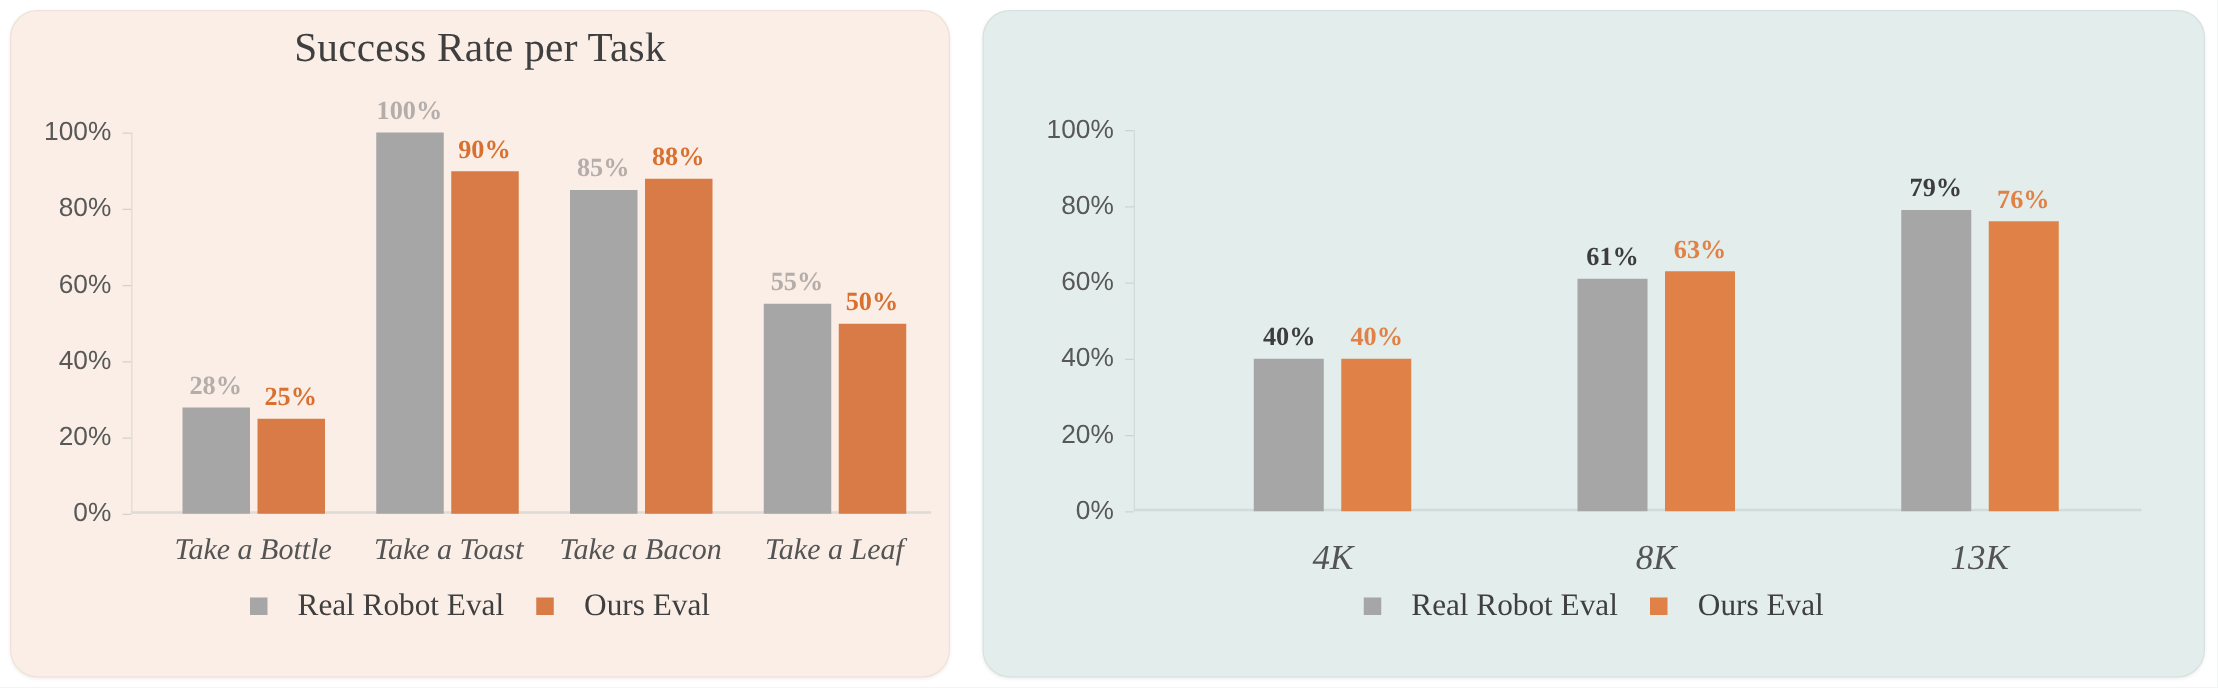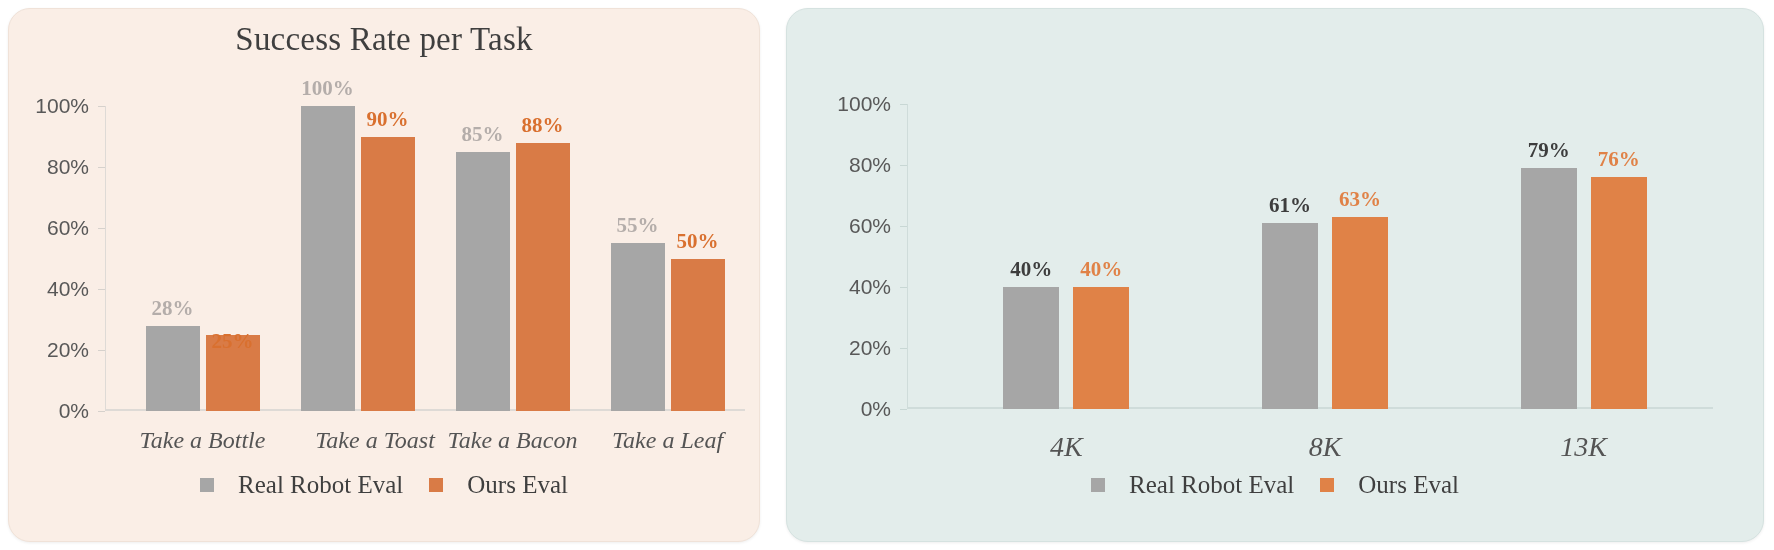--- a/index.html
+++ b/index.html
@@ -150,27 +150,27 @@
         <div class="ytick-label" style="top: 122px;">60%</div>
         <div class="tick" style="top: 183px;"></div>
         <div class="ytick-label" style="top: 183px;">40%</div>
         <div class="tick" style="top: 244px;"></div>
         <div class="ytick-label" style="top: 244px;">20%</div>
         <div class="tick" style="top: 305px;"></div>
         <div class="ytick-label" style="top: 305px;">0%</div>
         <div class="bar gray" style="left: 40.5px; width: 54px; height: 85.4px;"></div>
         <div class="bar-label gray" style="left: 67.5px; top: 189.6px;">28%</div>
         <div class="bar orange" style="left: 100.5px; width: 54px; height: 76.25px;"></div>
-        <div class="bar-label orange" style="left: 127.5px; top: 198.75px; margin-top: 24px;">25%</div>
+        <div class="bar-label orange" style="left: 127.5px; top: 198.75px;">25%</div>
         <div class="cat-label" style="left: 97.5px; top: 321px;">Take a Bottle</div>
         <div class="bar gray" style="left: 195.5px; width: 54px; height: 305px;"></div>
         <div class="bar-label gray" style="left: 222.5px; top: -30px;">100%</div>
         <div class="bar orange" style="left: 255.5px; width: 54px; height: 274.5px;"></div>
         <div class="bar-label orange" style="left: 282.5px; top: 0.5px;">90%</div>
-        <div class="cat-label" style="left: 270px; top: 321px;">Take a Toast</div>
+        <div class="cat-label" style="left: 254px; top: 321px;">Take a Toast</div>
         <div class="bar gray" style="left: 350.5px; width: 54px; height: 259.25px;"></div>
         <div class="bar-label gray" style="left: 377.5px; top: 15.75px;">85%</div>
         <div class="bar orange" style="left: 410.5px; width: 54px; height: 268.4px;"></div>
         <div class="bar-label orange" style="left: 437.5px; top: 6.6px;">88%</div>
         <div class="cat-label" style="left: 407.5px; top: 321px;">Take a Bacon</div>
         <div class="bar gray" style="left: 505.5px; width: 54px; height: 167.75px;"></div>
         <div class="bar-label gray" style="left: 532.5px; top: 107.25px;">55%</div>
         <div class="bar orange" style="left: 565.5px; width: 54px; height: 152.5px;"></div>
         <div class="bar-label orange" style="left: 592.5px; top: 122.5px;">50%</div>
         <div class="cat-label" style="left: 562.5px; top: 321px;">Take a Leaf</div>

